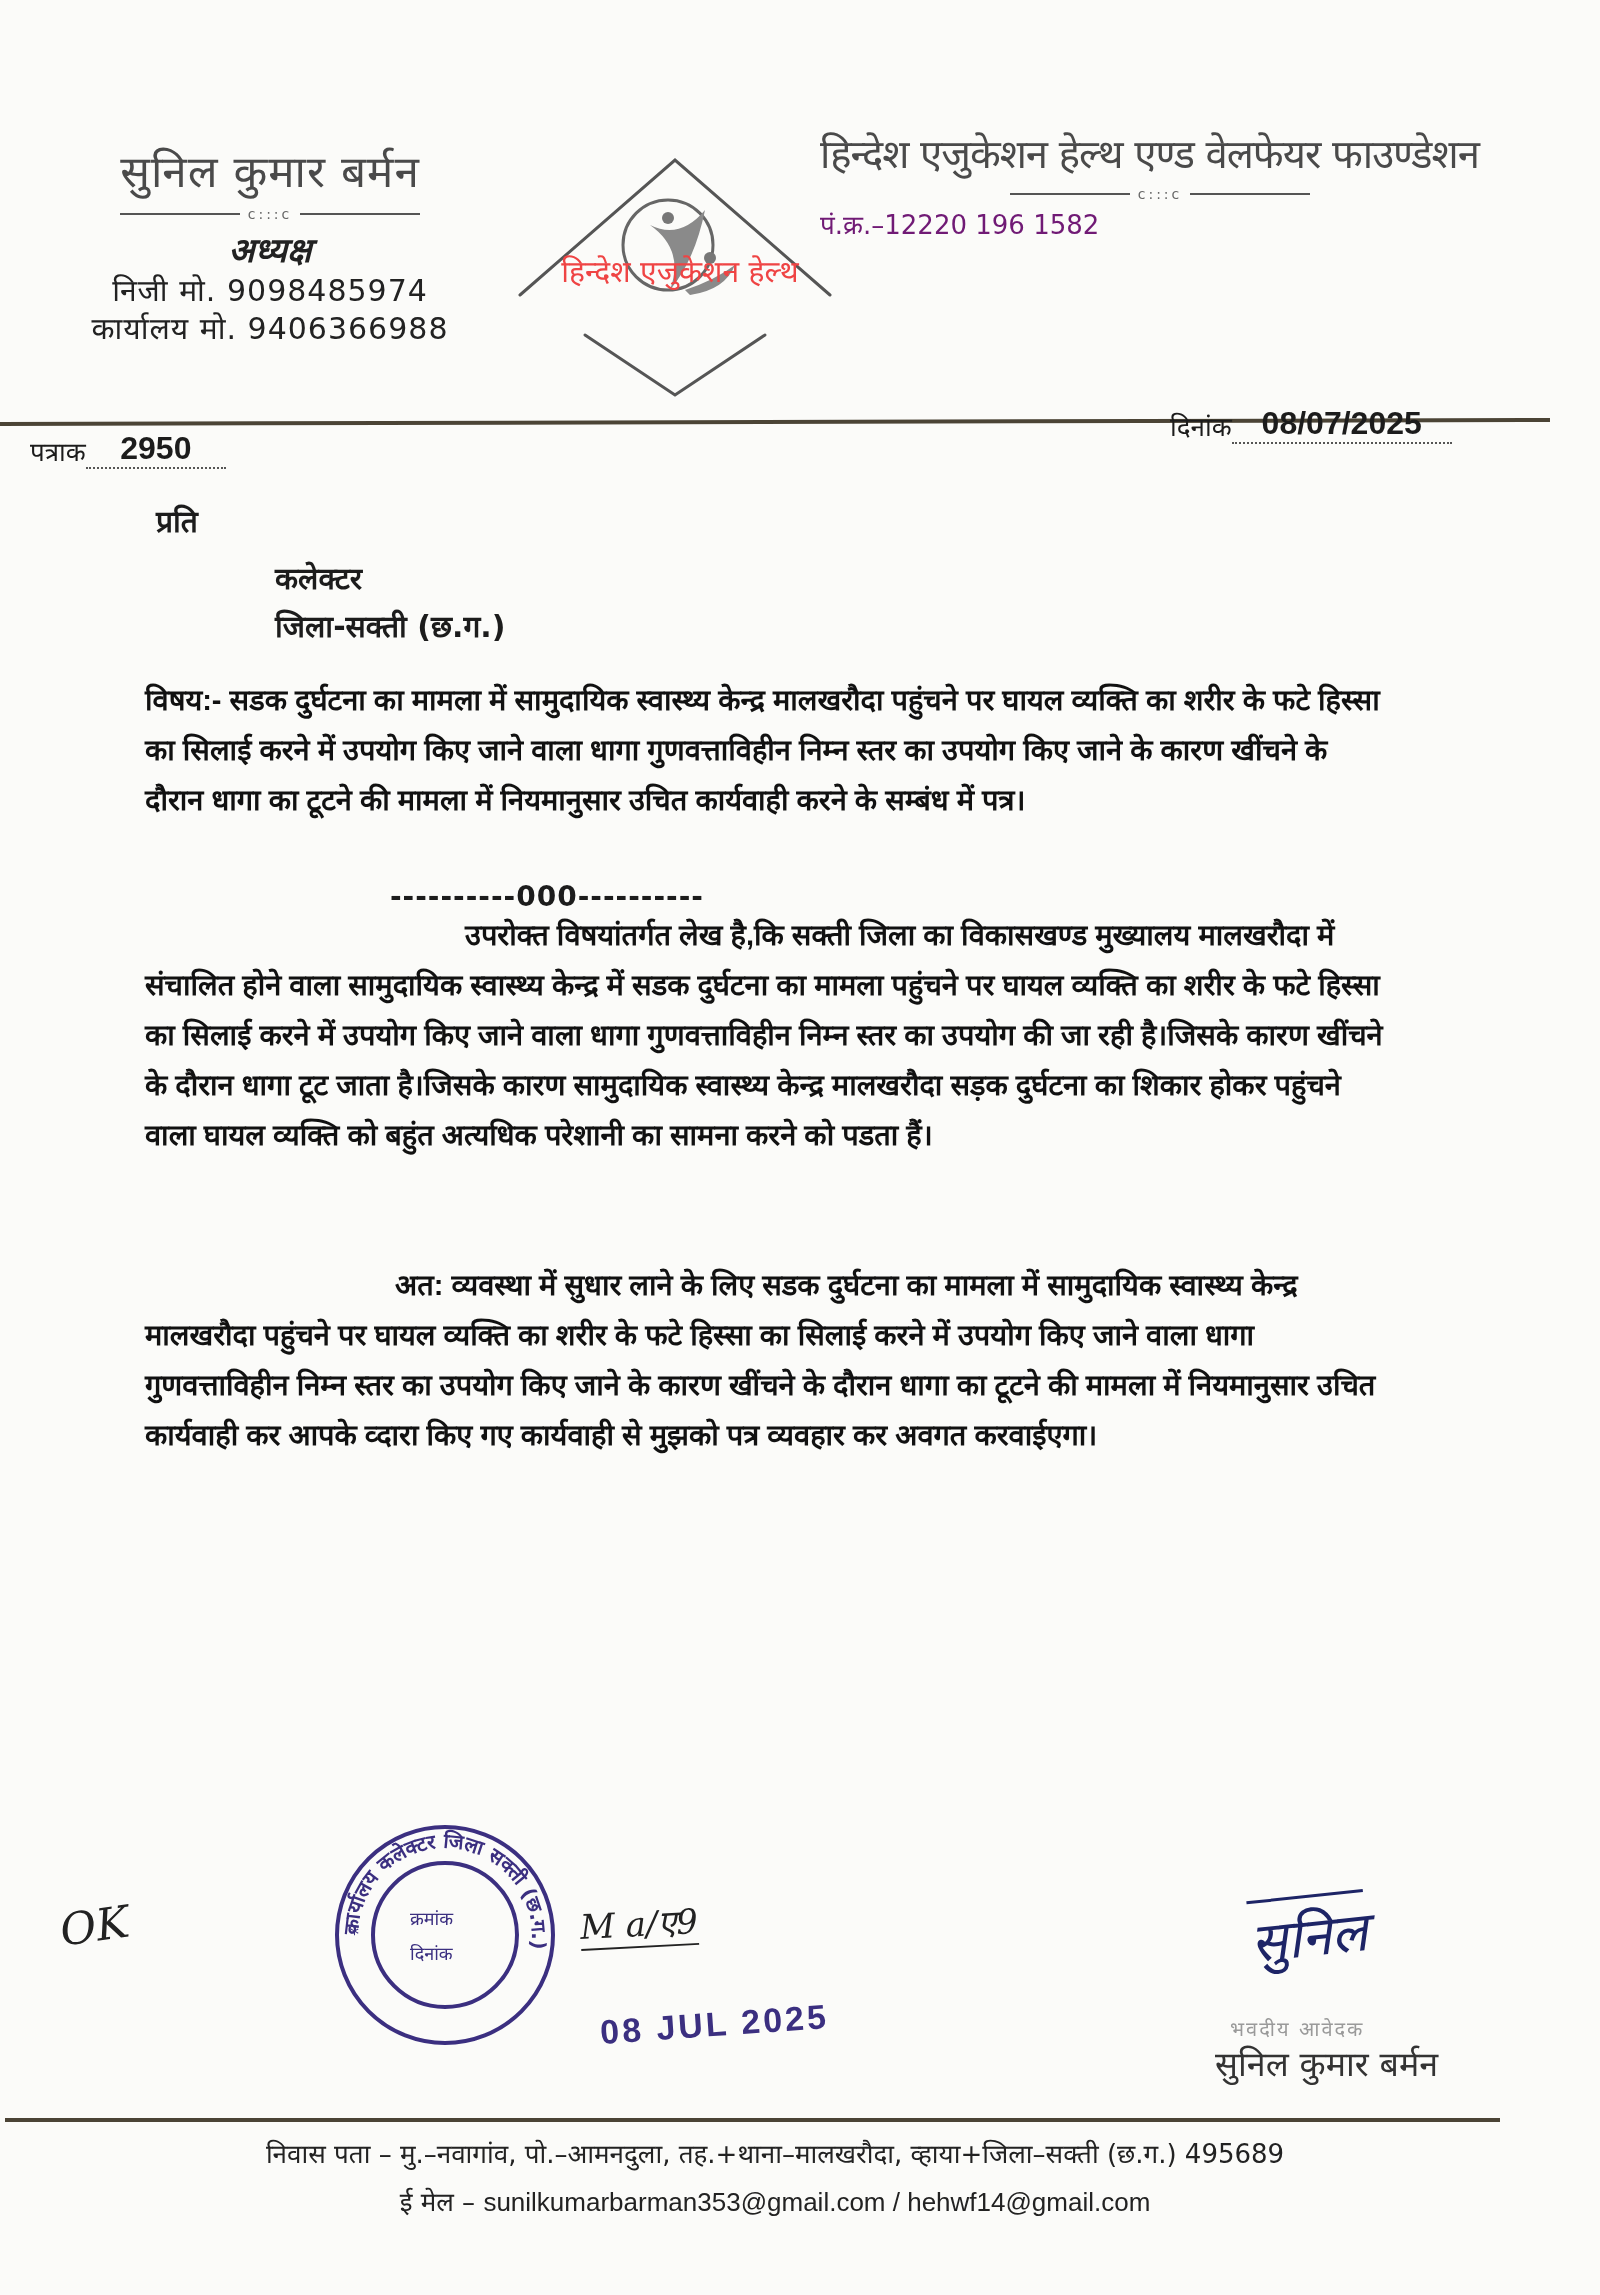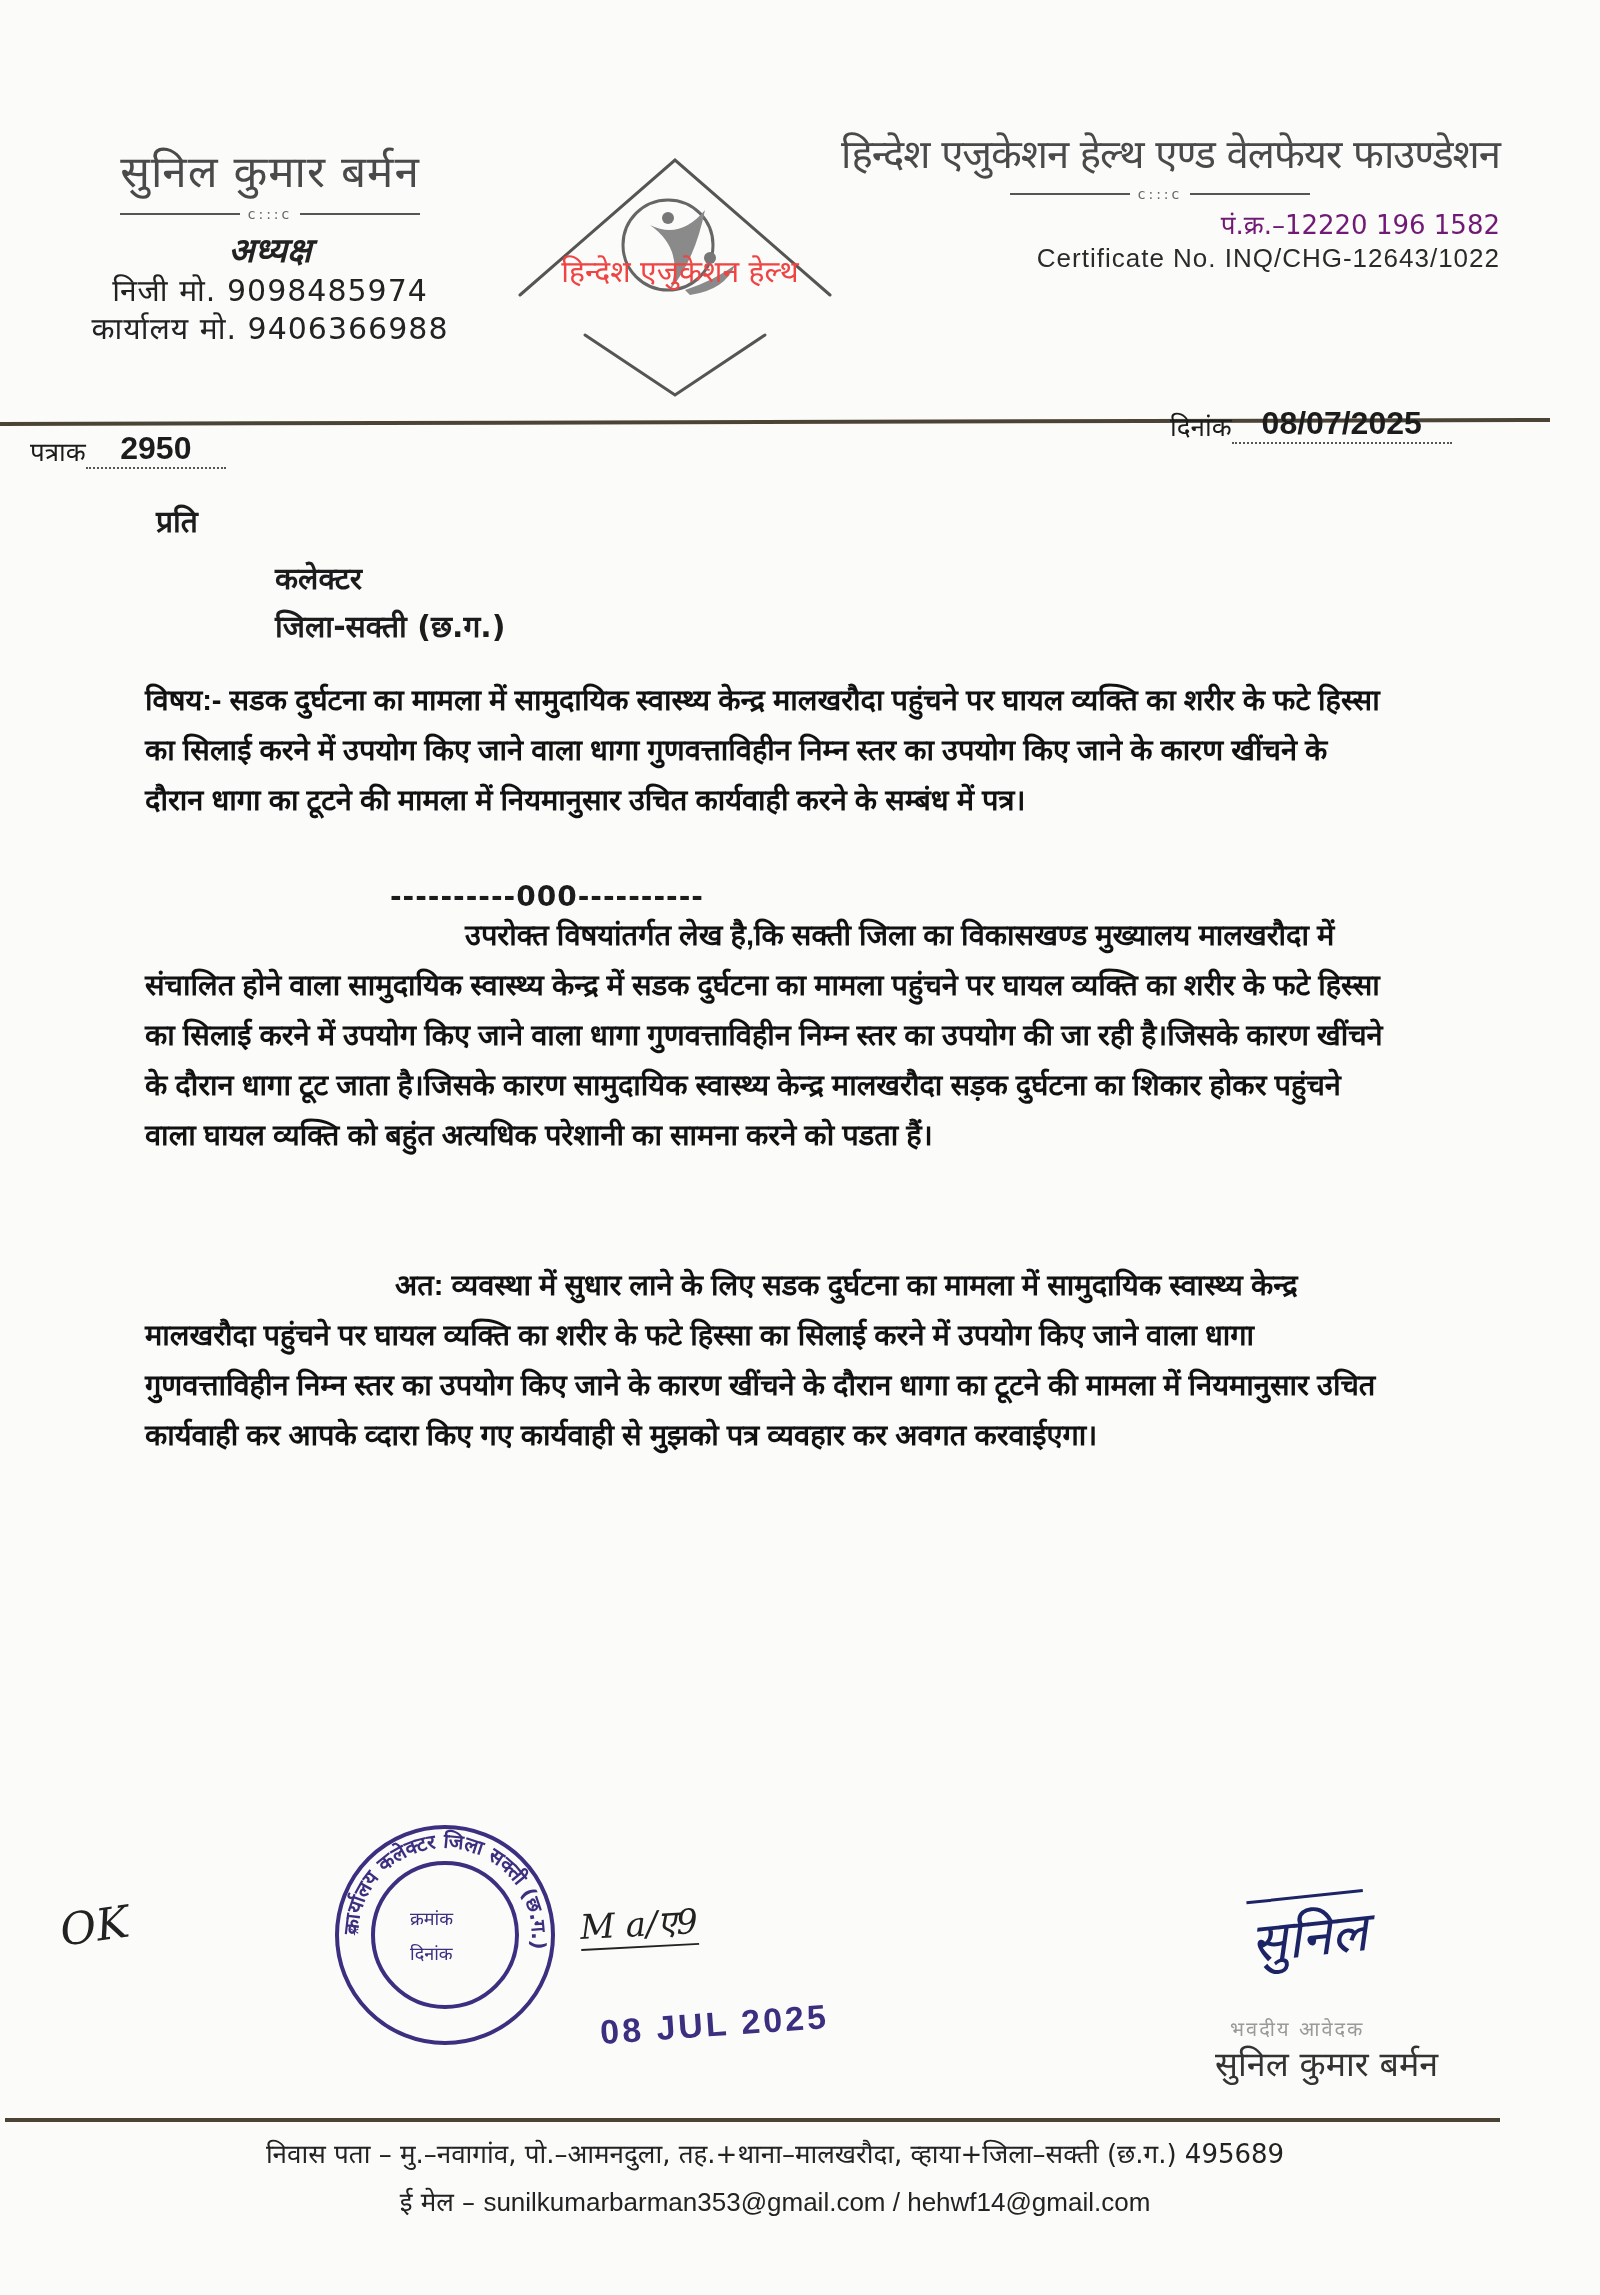--- a/index.html
+++ b/index.html
@@ -18,21 +18,21 @@
   .hdr-left .name { font-family: "DejaVu Serif", serif; font-size: 44px; color: #4a4a4a; letter-spacing: 1px; }
   .ornament { display: flex; align-items: center; justify-content: center; gap: 8px; margin: 6px 0 4px; }
   .ornament .line { height: 2px; background: #555; width: 120px; }
   .ornament .glyph { font-size: 14px; color: #666; letter-spacing: 3px; }
   .hdr-left .title { font-size: 34px; font-weight: bold; color: #222; margin-top: 4px; font-style: italic; }
   .hdr-left .phone { font-size: 30px; color: #222; line-height: 38px; letter-spacing: 1px; }
 
   .logo { left: 480px; top: 150px; width: 390px; height: 250px; }
   .logo-text { left: 480px; top: 250px; width: 400px; text-align: center; font-family: "DejaVu Serif", serif; font-size: 30px; color: #ef4444; }
 
-  .hdr-right { left: 820px; top: 125px; width: 680px; text-align: right; }
+  .hdr-right { left: 820px; top: 125px; width: 680px; text-align: left; }
   .hdr-right .org { font-family: "DejaVu Serif", serif; font-size: 40px; color: #4a4a4a; letter-spacing: -1px; }
   .hdr-right .reg { font-size: 26px; color: #701a75; margin-top: 4px; }
   .hdr-right .iso { font-family: "Liberation Sans", sans-serif; font-size: 26px; color: #2a2a2a; line-height: 32px; letter-spacing: 1px; }
 
   .rule-top { left: 0; top: 420px; width: 1550px; height: 4px; background: #4b4436; transform: rotate(-0.15deg); }
 
   
   .ref { left: 30px; top: 430px; font-size: 26px; }
   .ref .dots, .date .dots { display: inline-block; border-bottom: 2px dotted #555; vertical-align: bottom; }
   .ref .val, .date .val { font-family: "Liberation Sans", sans-serif; font-weight: bold; font-size: 32px; }
@@ -98,21 +98,20 @@
 <div class="abs logo-text">हिन्देश एजुकेशन हेल्थ</div>
 
 <div class="abs hdr-right">
   <div class="org">हिन्देश एजुकेशन हेल्थ एण्ड वेलफेयर फाउण्डेशन</div>
   <div class="ornament">
     <span class="line"></span>
     <span class="glyph">c:::c</span>
     <span class="line"></span>
   </div>
   <div class="reg">पं.क्र.–12220 196 1582</div>
-  <div class="iso">Certificate No. INQ/CHG-12643/1022</div>
 </div>
 
 <div class="abs rule-top"></div>
 
 <div class="abs ref">
   <span>पत्राक</span><span class="dots" style="width:140px;text-align:center"><span class="val">2950</span></span>
 </div>
 <div class="abs date">
   <span>दिनांक</span><span class="dots" style="width:220px;text-align:center"><span class="val">08/07/2025</span></span>
 </div>

